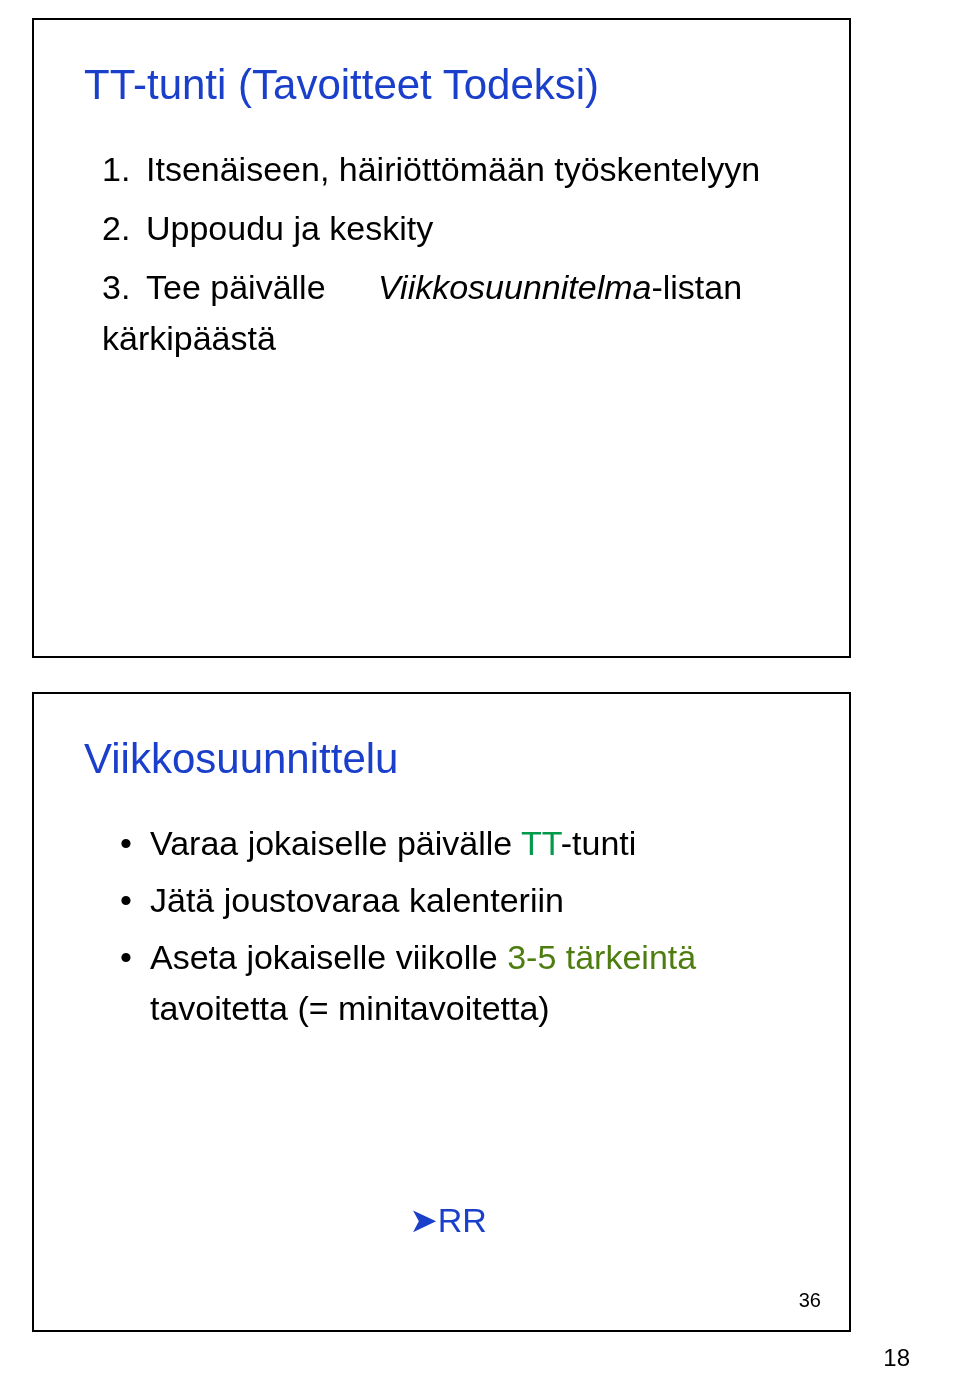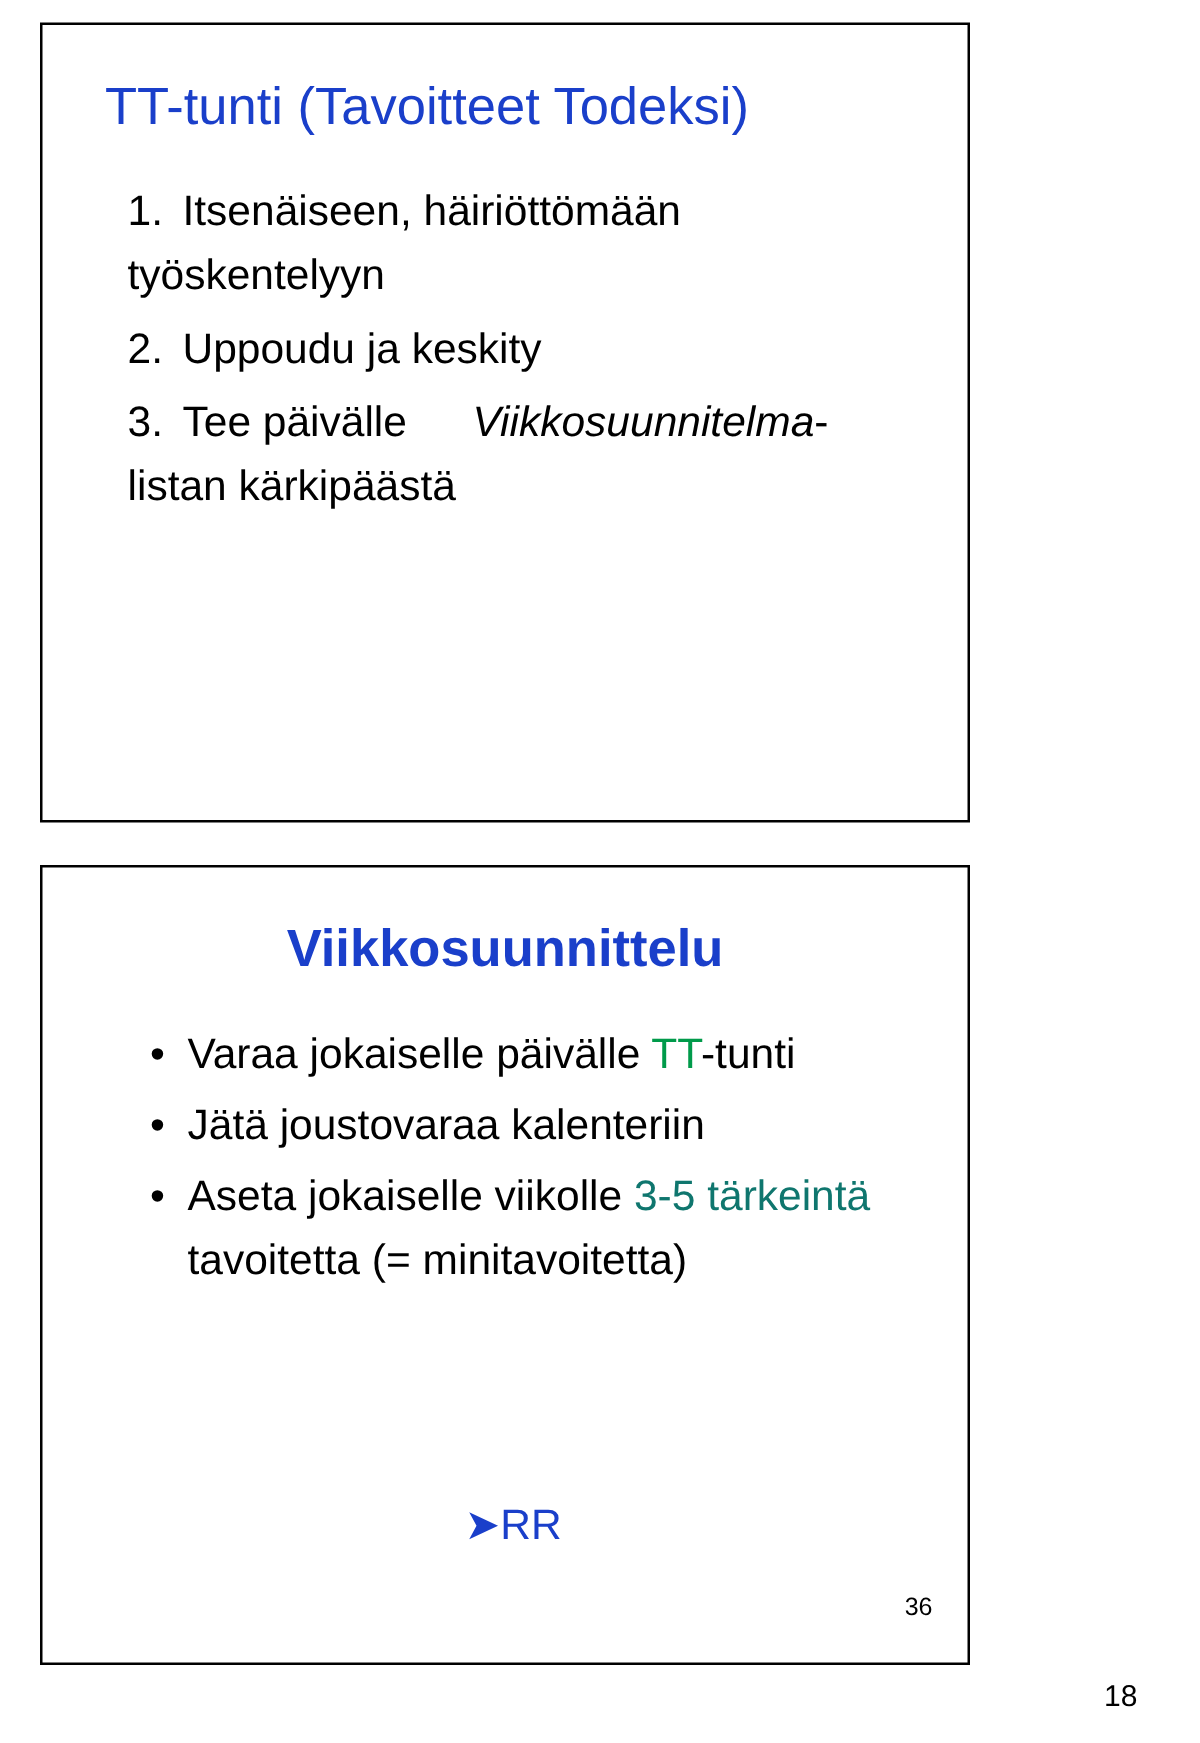--- a/index.html
+++ b/index.html
@@ -6,37 +6,35 @@
   html, body { width: 960px; height: 1394px; }
   body {
     background: #ffffff;
     font-family: Arial, Helvetica, sans-serif;
     color: #000000;
     position: relative;
   }
   .slide {
     position: absolute;
     left: 32px;
-    width: 744px;
+    width: 819px;
     height: 640px;
     border: 2px solid #000000;
     background: #ffffff;
     padding: 40px 50px 30px 50px;
   }
   .slide-top { top: 18px; }
   .slide-bottom { top: 692px; }
   .title {
     font-size: 42px;
     font-weight: normal;
     margin-bottom: 34px;
     line-height: 1.2;
   }
   .title-center {
-    text-align: center;
-    font-weight: bold;
   }
   .ol {
     list-style: none;
     padding-left: 18px;
   }
   .ol li {
     font-size: 34px;
     line-height: 1.5;
     margin-bottom: 8px;
   }
@@ -70,21 +68,21 @@
     bottom: 90px;
     text-align: center;
     font-size: 34px;
   }
   .chev {
     font-family: Arial, sans-serif;
   }
   .slide-number {
     position: absolute;
     right: 28px;
-    bottom: 32px;
+    bottom: 18px;
     font-size: 20px;
     color: #000000;
   }
   .page-number {
     position: absolute;
     right: 50px;
     bottom: 22px;
     font-size: 24px;
     color: #000000;
   }
@@ -110,21 +108,21 @@
 <div class="slide slide-bottom">
   <h1 class="title title-center" style="color:#1a3fca">Viikkosuunnittelu</h1>
   <ul class="ul">
     <li>
       <span>Varaa jokaiselle päivälle </span><span style="color:#009a4a">TT</span><span>-tunti</span>
     </li>
     <li>
       <span>Jätä joustovaraa kalenteriin</span>
     </li>
     <li>
-      <span>Aseta jokaiselle viikolle </span><span style="color:#0f766e">3-5 tärkeintä</span><span> tavoitetta (= minitavoitetta)</span>
+      <span>Aseta jokaiselle viikolle </span><span style="color:#4d7c0f">3-5 tärkeintä</span><span> tavoitetta (= minitavoitetta)</span>
     </li>
   </ul>
   <div class="rr-row">
     <span class="chev" style="color:#1a3fca">➤</span><span style="color:#1a3fca">RR</span>
   </div>
   <div class="slide-number">36</div>
 </div>
 
 <div class="page-number">18</div>
 

